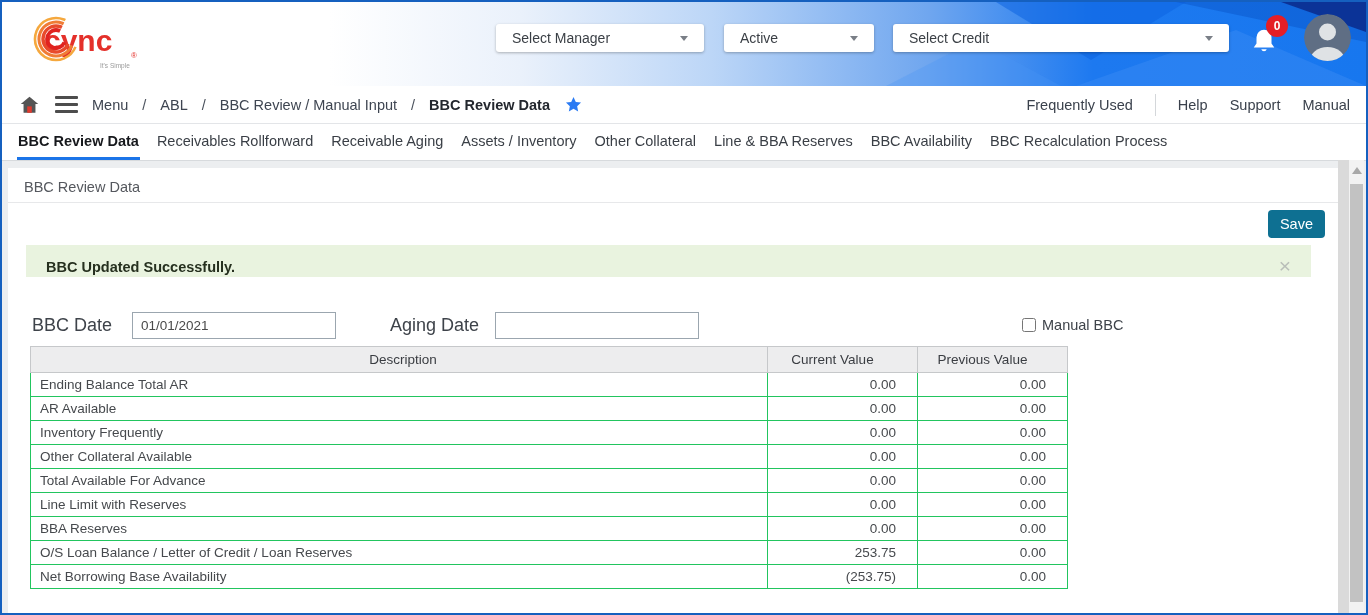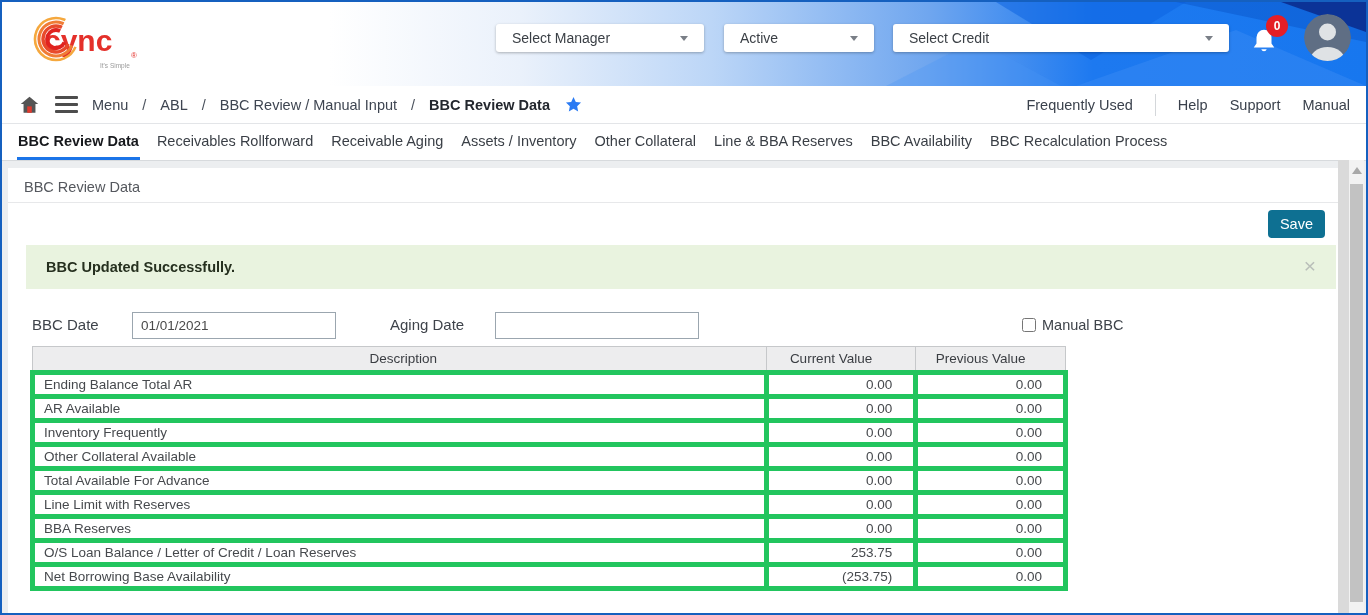--- a/index.html
+++ b/index.html
@@ -54,44 +54,44 @@
 
   
   .panel { position: absolute; left: 6px; top: 166px; width: 1330px; height: 445px; background: #fff; }
   .section-title { position: absolute; left: 16px; top: 11px; font-size: 14.5px; color: #55585e; }
   .section-rule { position: absolute; left: 0; top: 34px; width: 100%; height: 1px; background: #e7e8ea; }
 
   .save-btn { position: absolute; top: 42px; right: 13px; background: #0e7092; color: #fff;
               border: none; border-radius: 4px; font-size: 14.5px; padding: 6px 12px;
               font-family: inherit; cursor: pointer; }
 
-  .alert { position: absolute; left: 18px; right: 2px; top: 77px; height: 44px;
+  .alert { position: absolute; left: 18px; right: 27px; top: 77px; height: 32px;
            background: #e9f3df; text-decoration: underline; }
   .alert-msg { position: absolute; left: 20px; top: 0; line-height: 44px;
                font-weight: bold; font-size: 14.5px; color: #26301f; }
   .alert-close { position: absolute; right: 20px; top: 0; line-height: 42px; font-size: 21px;
                  color: #b9beb9; cursor: pointer; }
 
   .form-row { position: absolute; left: 0; top: 143px; width: 100%; height: 28px; }
-  .fld-label { position: absolute; top: 0; line-height: 28px; font-size: 15px; color: #3e434a; }
+  .fld-label { position: absolute; top: 0; line-height: 28px; font-size: 18px; color: #3e434a; }
   .lbl-bbc { left: 24px; }
   .lbl-aging { left: 382px; }
   .txt-input { position: absolute; top: 1px; width: 204px; height: 27px; border: 1px solid #9ba6af;
                font-size: 13.5px; color: #4a4a4a; padding: 0 8px; font-family: inherit; background: #fff; }
   .in-bbc { left: 124px; }
   .in-aging { left: 487px; }
   .chk-group { position: absolute; left: 1014px; top: 0; height: 28px; display: flex;
                align-items: center; gap: 6px; font-size: 14.5px; color: #3e434a; }
   .chk-group input { width: 14px; height: 14px; margin: 0; accent-color: #fff; }
 
   .grid { position: absolute; left: 22px; top: 178px; width: 1038px;
           border-collapse: collapse; font-size: 13.5px; }
   .grid th { background: #ededee; border: 1px solid #c6c8ca; font-weight: normal;
              color: #3a3d42; height: 26px; text-align: center; }
-  .grid td { border: 5px solid #22c55e; height: 24px; color: #46494d; background: #fff; }
+  .grid td { border: 1px solid #22c55e; height: 24px; color: #46494d; background: #fff; }
   .grid .c-desc { width: 737px; padding-left: 9px; text-align: left; }
   .grid .c-num  { width: 150px; padding-right: 21px; text-align: right; }
 
   
   .scroll-strip { position: absolute; left: 1336px; top: 158px; width: 11px; height: 453px; background: #dadada; }
   .scrollbar { position: absolute; left: 1347px; top: 158px; width: 15px; height: 453px; background: #f2f2f2; }
   .scroll-up { position: absolute; left: 3px; top: 7px; width: 0; height: 0;
                border-left: 5px solid transparent; border-right: 5px solid transparent;
                border-bottom: 7px solid #a8a8a8; cursor: pointer; }
   .scroll-thumb { position: absolute; left: 1px; top: 24px; width: 13px; height: 418px;

